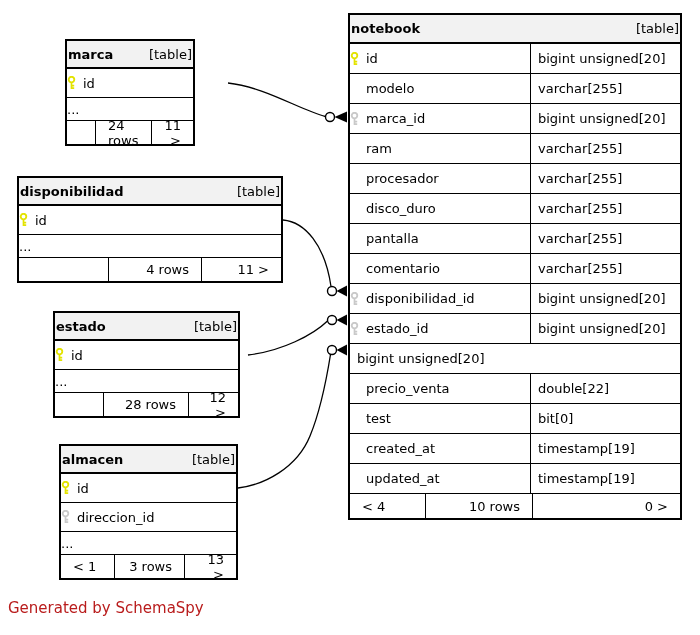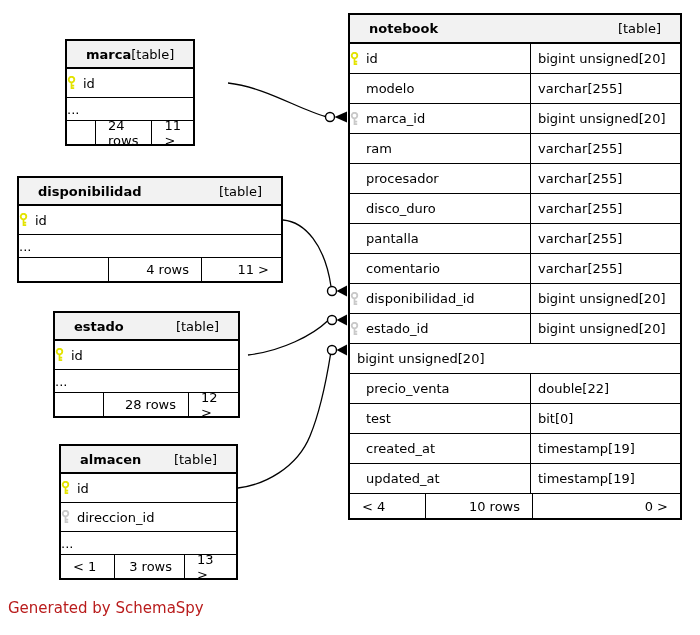--- a/index.html
+++ b/index.html
@@ -1,20 +1,20 @@
 <!DOCTYPE html>
 <html><head>
 <meta charset="utf-8">
 <style>
   html,body{margin:0;padding:0;background:#fff;}
   body{width:700px;height:635px;position:relative;font-family:"DejaVu Sans","Liberation Sans",sans-serif;color:#000;}
   .overlay{position:absolute;left:0;top:0;pointer-events:none;}
 
   .tbl{position:absolute;background:#fff;border:2px solid #000;box-sizing:border-box;font-size:13px;}
-  .thead{background:#f2f2f2;border-bottom:2px solid #000;display:flex;align-items:center;justify-content:space-between;padding:0 19px;}
+  .thead{background:#f2f2f2;border-bottom:2px solid #000;display:flex;align-items:center;justify-content:space-between;padding:0 1px;}
   .tbl.nb .thead{height:27px;}
   .tbl.sm .thead{height:26px;}
   .tname{font-weight:bold;}
   .trow{display:flex;align-items:center;border-top:1px solid #000;}
   .rows .trow:first-child{border-top:none;}
   .tbl.nb .trow{height:29px;}
   .tbl.sm .trow{height:28px;}
   .trow.key-dots{height:22px !important;}
 
   .name-cell{display:flex;align-items:center;padding-left:0;box-sizing:border-box;height:100%;}
@@ -26,21 +26,21 @@
   .key-primary .key-icon{color:#e3e300;}
   .key-foreign .key-icon{color:#c9c9c9;}
   .key-none .key-icon{visibility:hidden;}
 
   .tfoot{border-top:1px solid #000;display:flex;}
   .tbl.nb .tfoot{height:24px;}
   .tbl.sm .tfoot{height:23px;}
   .fcell{display:flex;align-items:center;box-sizing:border-box;border-left:1px solid #000;padding:0 12px;}
   .fcell:first-child{border-left:none;justify-content:flex-start;}
   .fcell{justify-content:flex-end;}
-  .fcell.fr{flex:1;}
+  .fcell.fr{flex:1;text-align:right;}
 
   .nb .f1{width:75px;} .nb .f2{width:107px;}
   .t-marca .f1{width:31px;} .t-marca .f2{width:80px;}
   .t-disponibilidad .f1{width:89px;} .t-disponibilidad .f2{width:93px;}
   .t-estado .f1{width:48px;} .t-estado .f2{width:85px;}
   .t-almacen .f1{width:53px;} .t-almacen .f2{width:70px;}
 
   .t-notebook{left:348px;top:13px;width:334px;}
   .t-marca{left:65px;top:39px;width:130px;}
   .t-disponibilidad{left:17px;top:176px;width:266px;}

